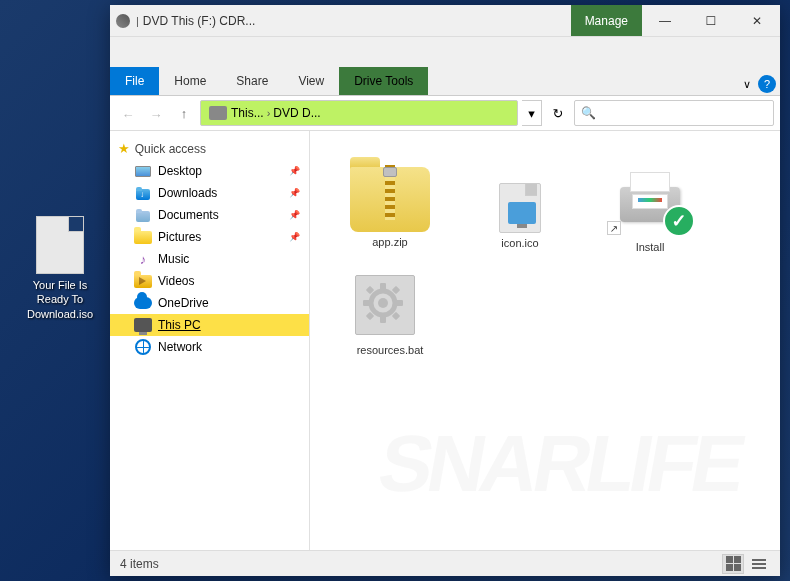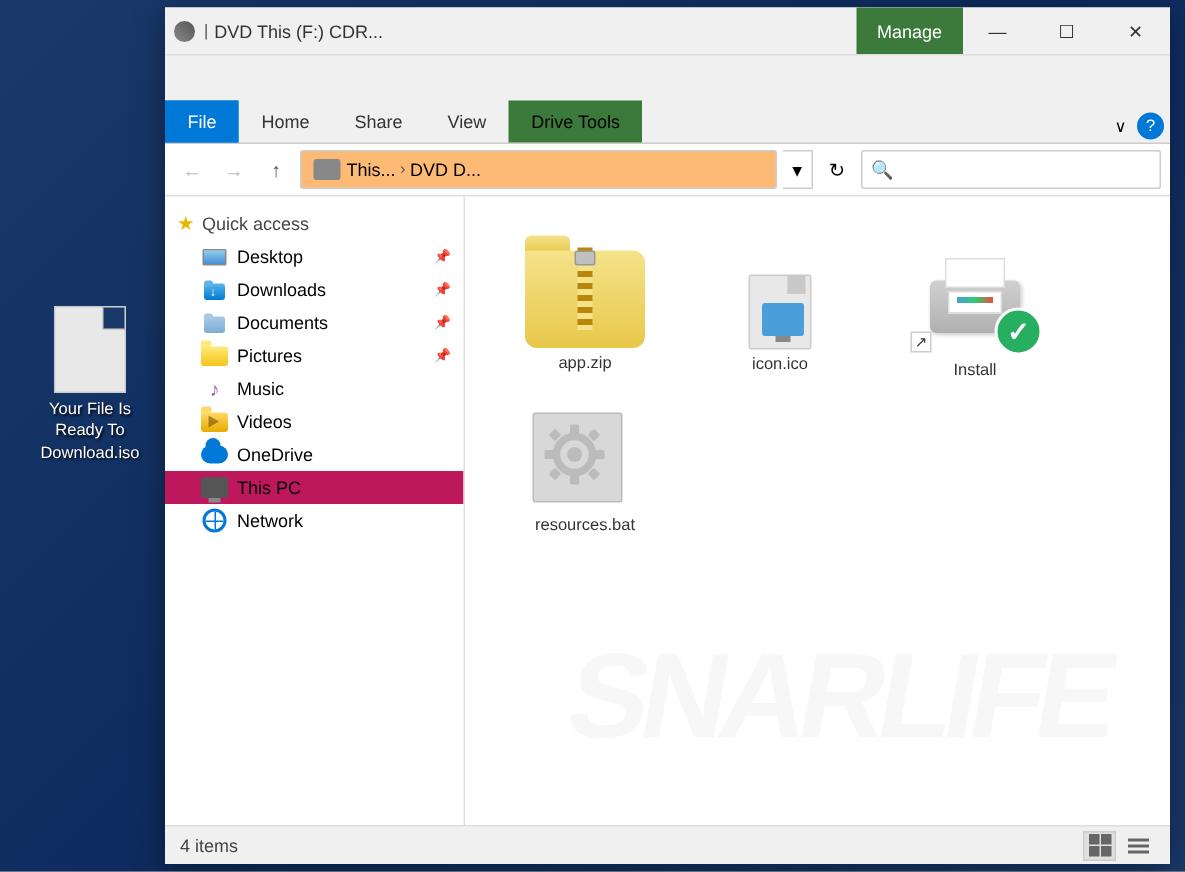--- a/index.html
+++ b/index.html
@@ -18,21 +18,21 @@
       position: absolute;
       width: 790px;
       height: 581px;
       background: linear-gradient(135deg, #1a3a6b 0%, #0d2b5e 50%, #1a3a6b 100%);
     }
 
     
     .desktop-icon {
       position: absolute;
       left: 20px;
-      top: 204px;
+      top: 216px;
       width: 80px;
       display: flex;
       flex-direction: column;
       align-items: center;
       cursor: pointer;
     }
     .desktop-icon-img {
       width: 48px;
       height: 58px;
       background: #e8e8e8;
@@ -192,21 +192,21 @@
     .nav-btn.disabled { color: #bbb; cursor: default; }
     .address-path {
       flex: 1;
       height: 26px;
       border: 1px solid #ccc;
       border-radius: 2px;
       display: flex;
       align-items: center;
       padding: 0 8px;
       font-size: 12px;
-      background: #fdba74;
+      background: #bef264;
     }
     .path-icon {
       width: 18px; height: 14px;
       background: #888;
       border-radius: 2px;
       margin-right: 4px;
     }
     .path-sep { color: #555; margin: 0 3px; font-size: 11px; }
     .path-dropdown {
       width: 20px; height: 26px;
@@ -262,21 +262,21 @@
       font-size: 13px;
     }
     .nav-item {
       display: flex;
       align-items: center;
       padding: 4px 8px 4px 24px;
       font-size: 12px;
       cursor: pointer;
       position: relative;
     }
-    .nav-item.active { background: #be185d; }
+    .nav-item.active { background: #fde047; text-decoration: underline; }
     .nav-item-icon {
       width: 18px; height: 14px;
       margin-right: 6px;
       display: flex; align-items: center; justify-content: center;
       flex-shrink: 0;
     }
     .nav-item-label { font-size: 12px; flex: 1; }
     .nav-pin {
       font-size: 9px;
       color: #aaa;

